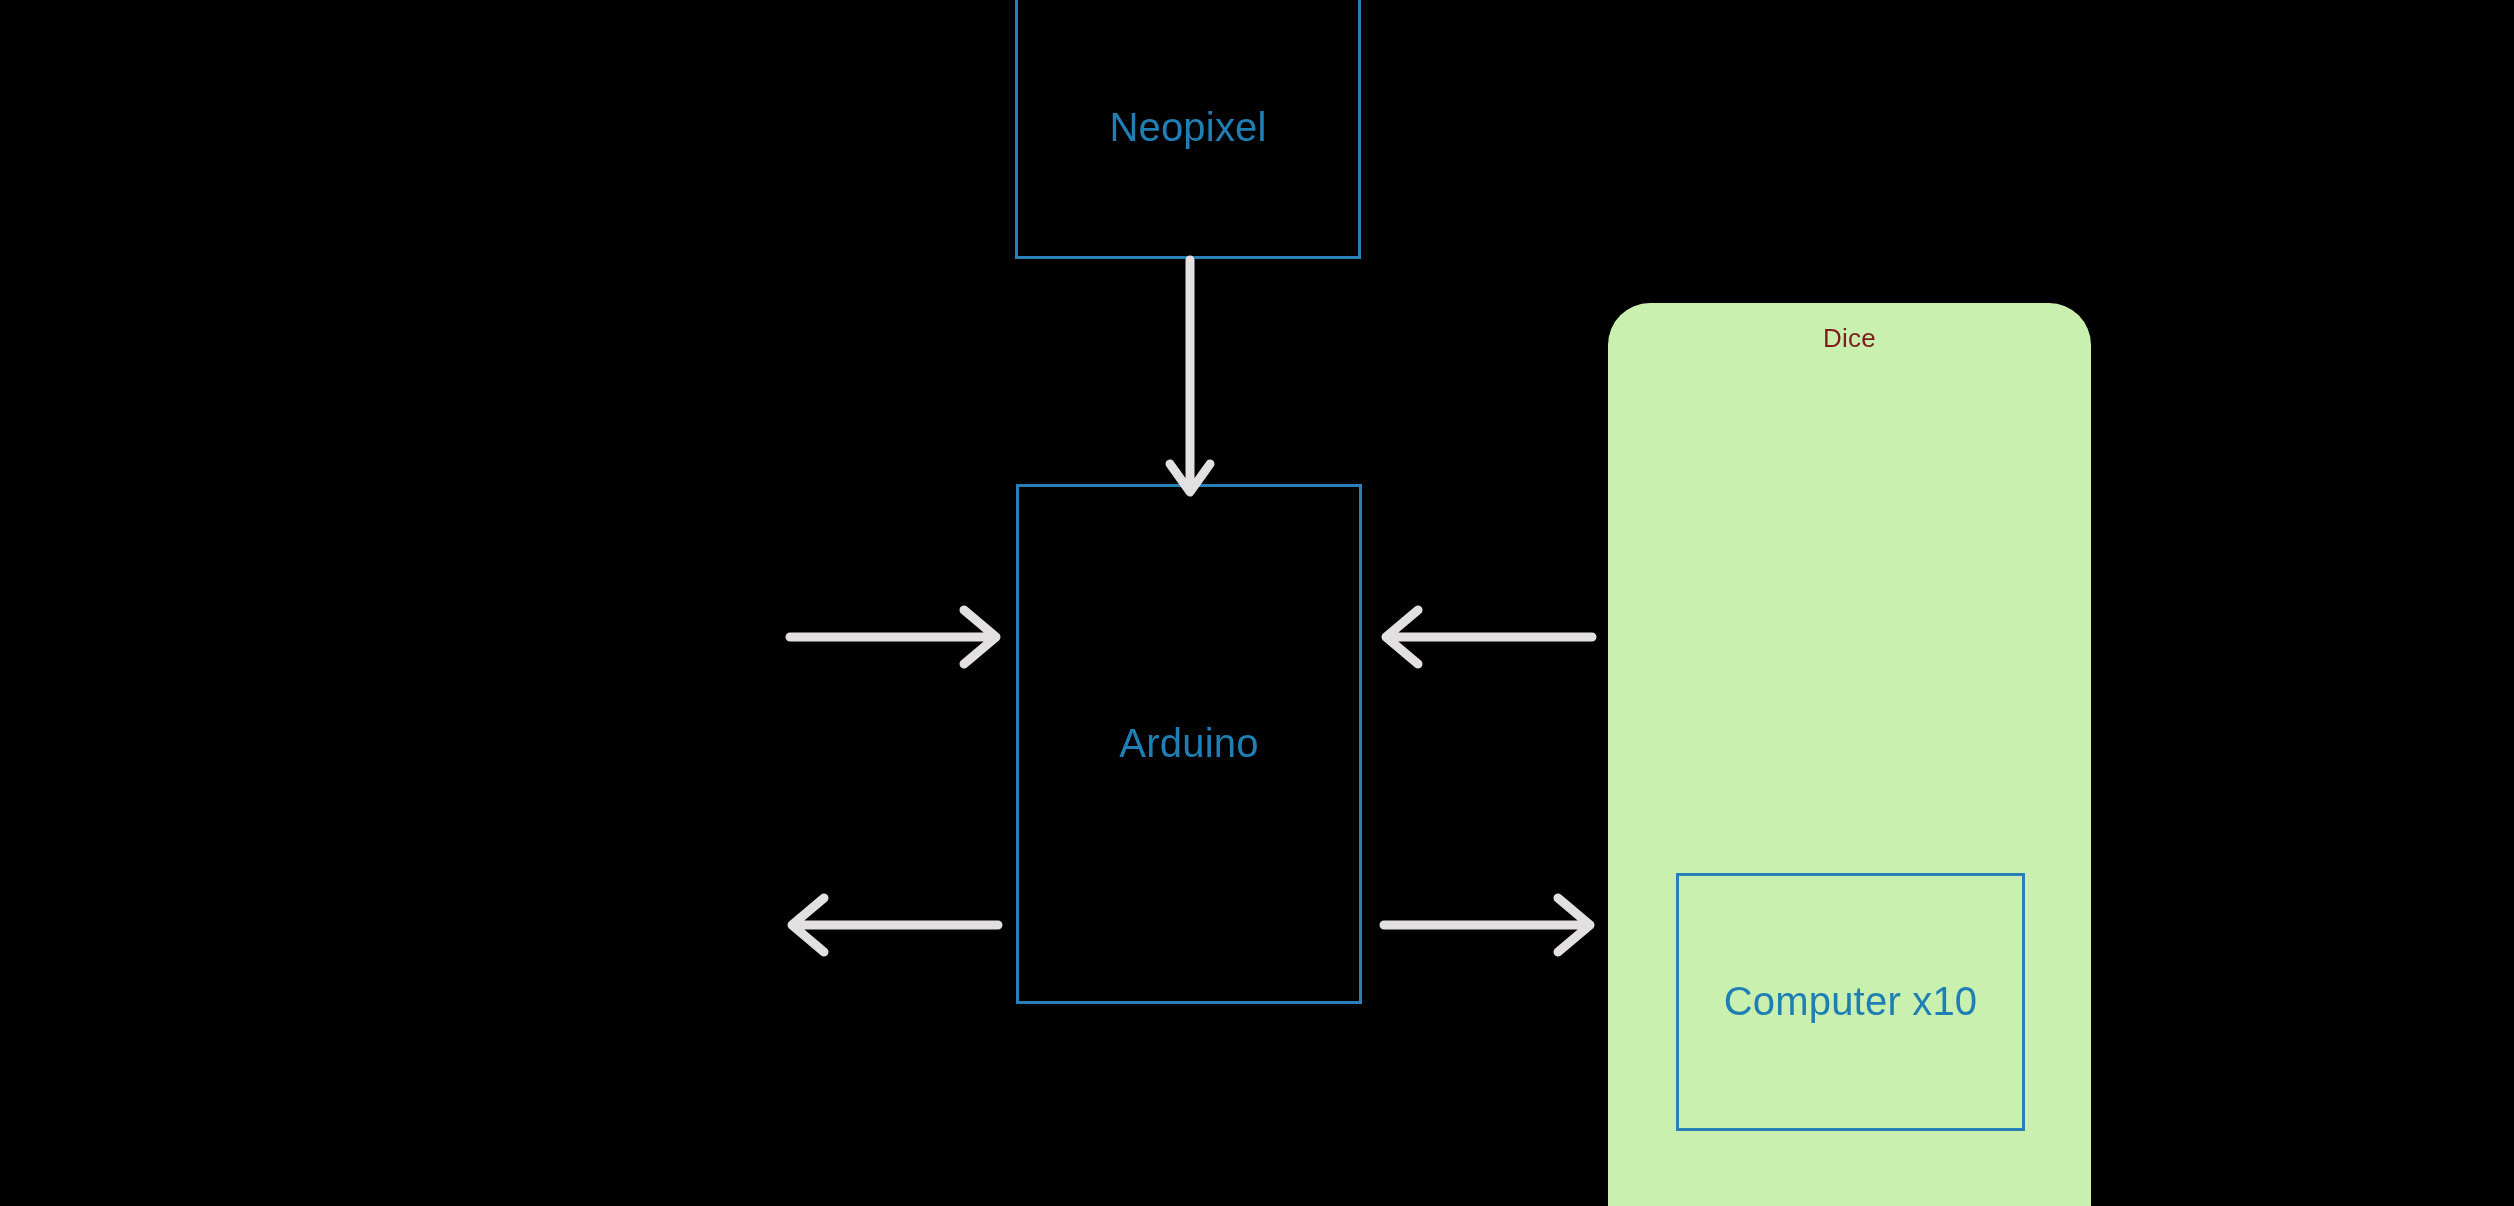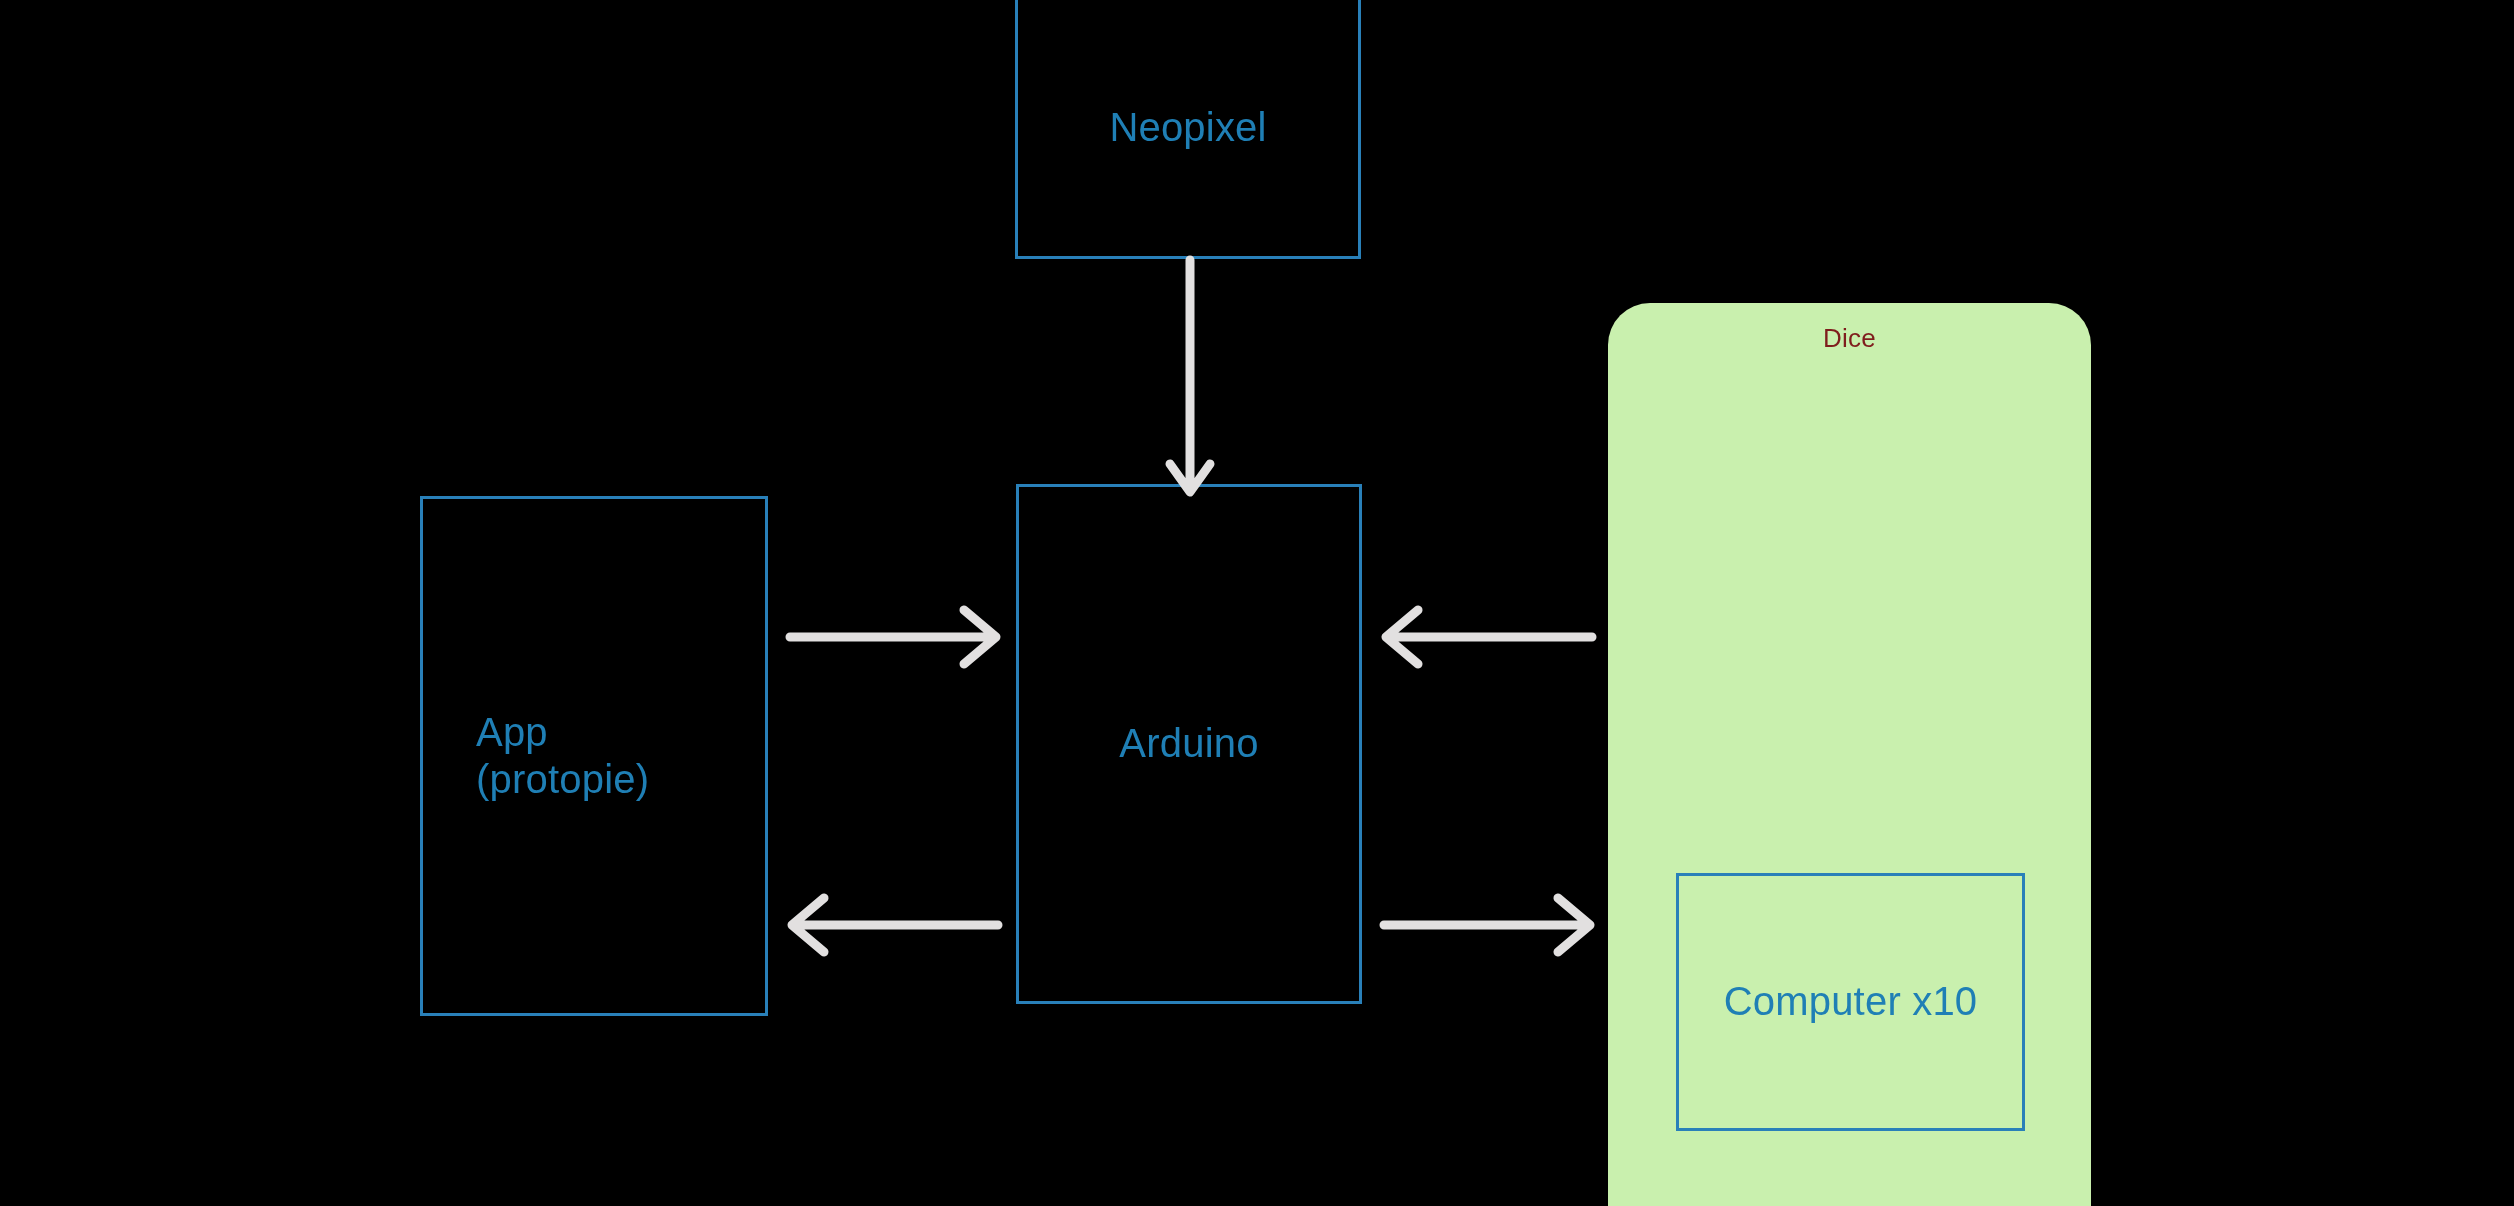--- a/index.html
+++ b/index.html
@@ -119,24 +119,20 @@
 </style>
 </head>
 <body>
 
 <div id="canvas">
 
   <div class="node" id="box-computer">
     <span class="label">Neopixel</span>
   </div>
 
-  <div class="node" id="box-app">
-    <span class="label">App
-(protopie)</span>
-  </div>
 
   <div class="node" id="box-arduino">
     <span class="label">Arduino</span>
   </div>
 
   <div id="group-dice">
     <div class="group-title">Dice</div>
 
 
     <div class="node" id="box-neopixel">

